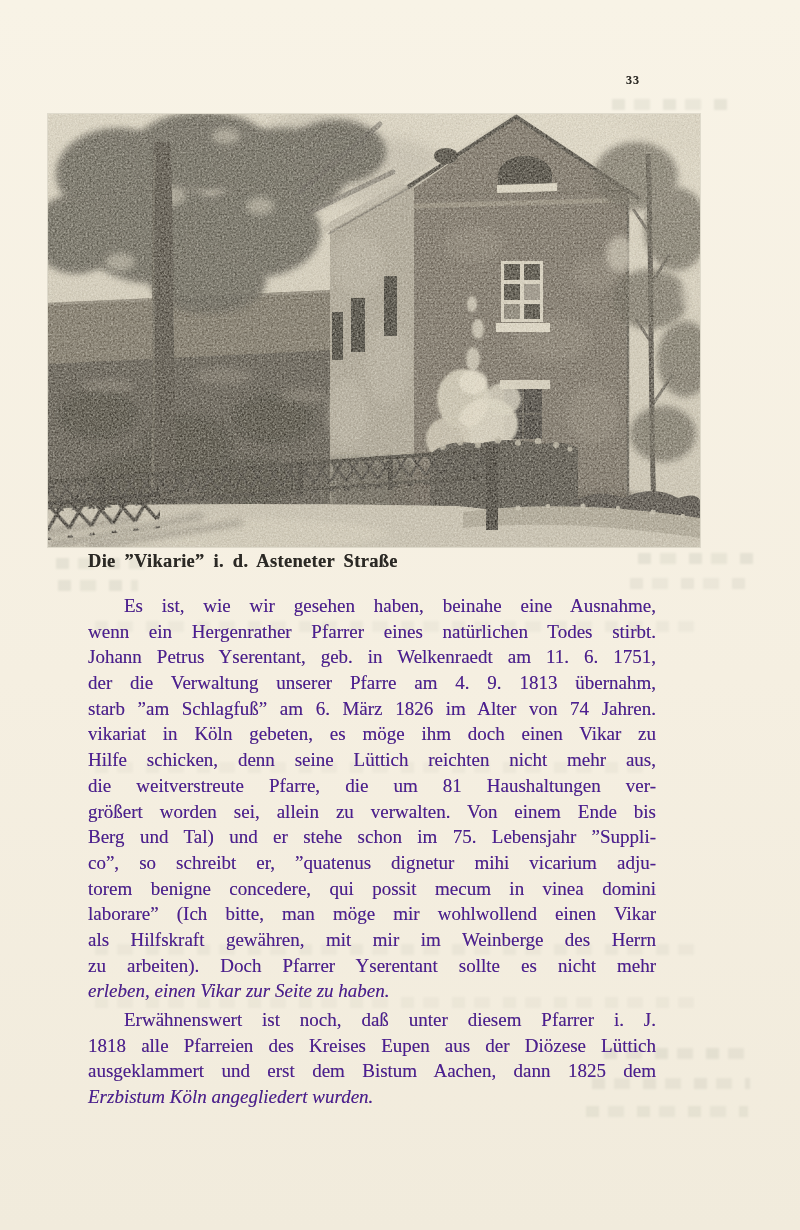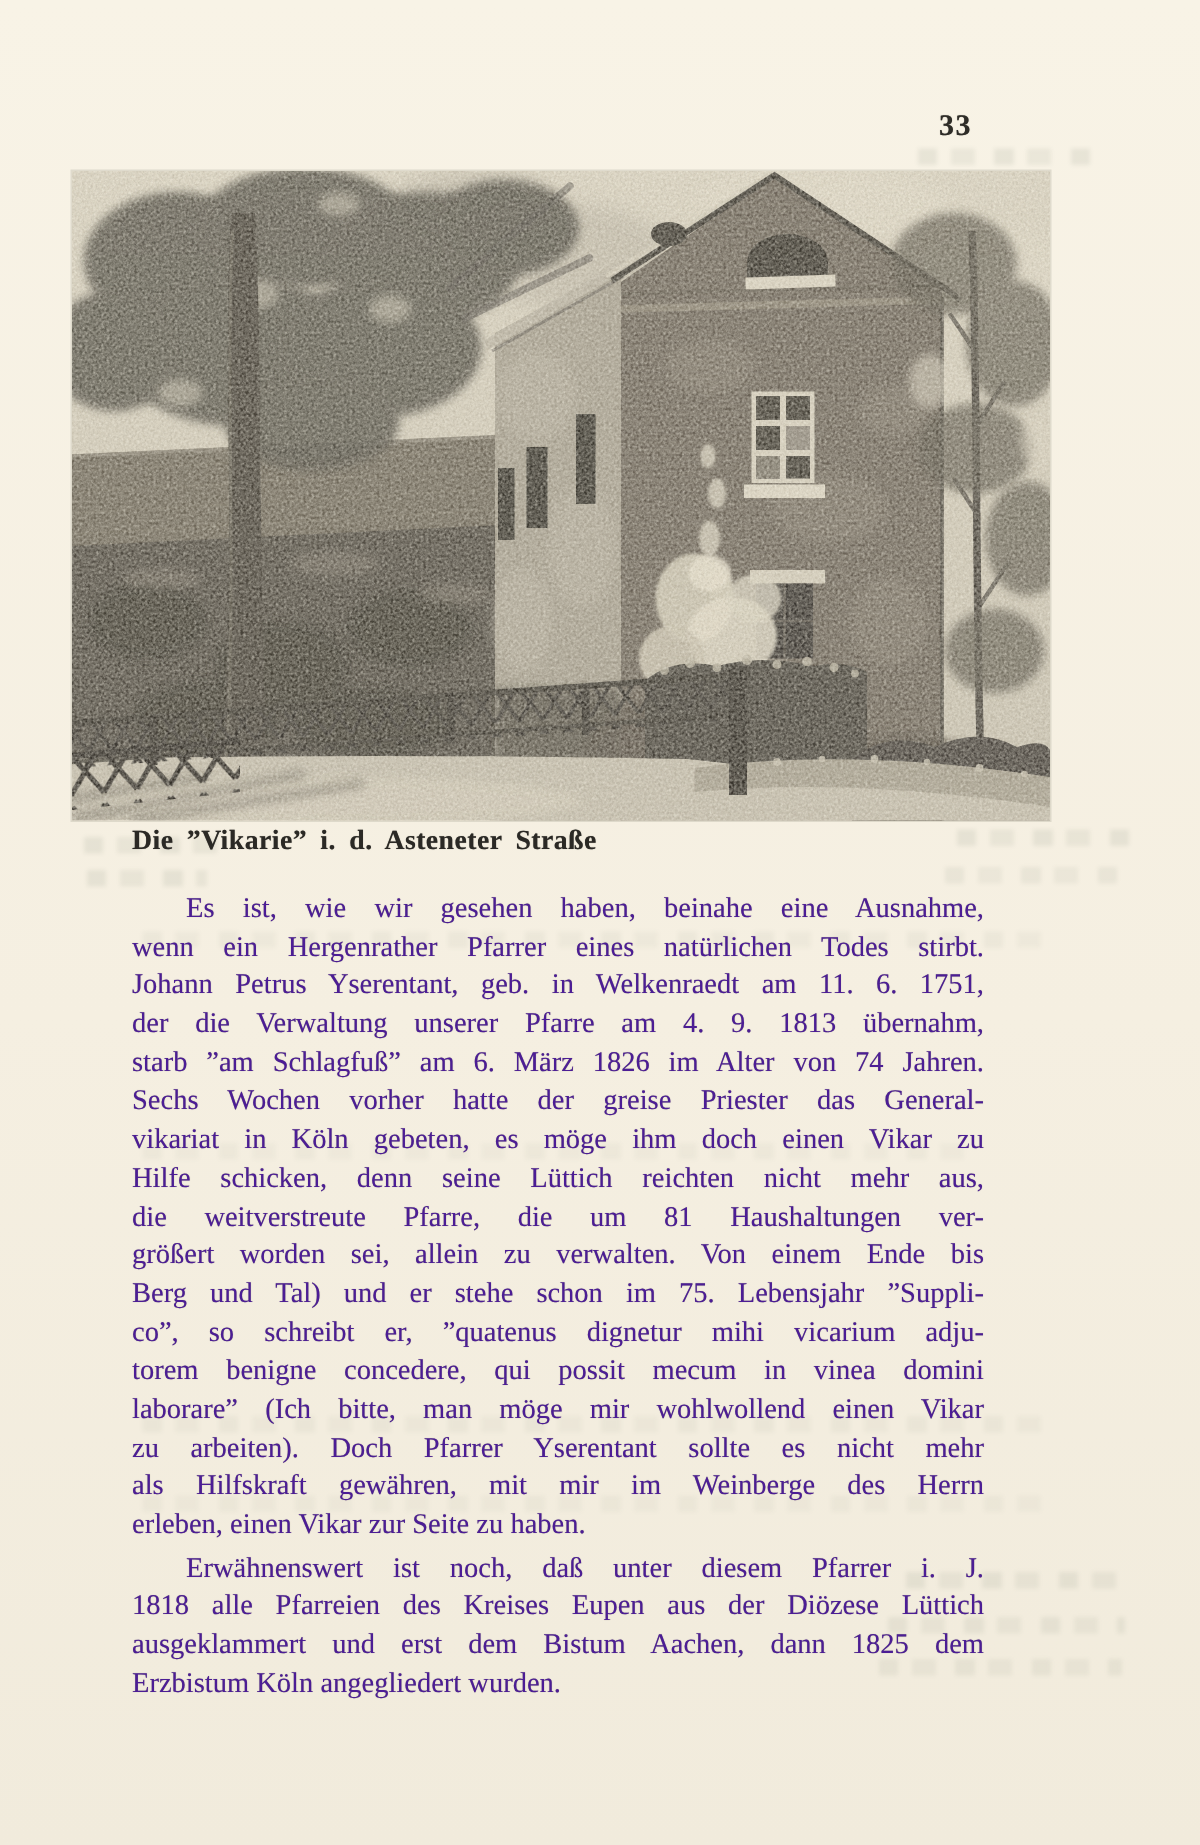--- a/index.html
+++ b/index.html
@@ -4,21 +4,21 @@
 <style>
   html,body{margin:0;padding:0;}
   body{
     width:800px;height:1230px;position:relative;overflow:hidden;
     background:linear-gradient(180deg,#f8f3e6 0%,#f5efe1 55%,#f1ebdc 100%);
     font-family:"Liberation Serif","DejaVu Serif",serif;
     color:#32302b;
   }
   .page-number{
     position:absolute;top:73px;left:626px;width:40px;
-    font-size:20px;font-weight:bold;letter-spacing:1px;color:#2e2c27;
+    font-size:12px;font-weight:bold;letter-spacing:1px;color:#2e2c27;
     text-shadow:0 0 .5px rgba(46,44,39,.6);
   }
   .photo-wrap{
     position:absolute;left:48px;top:114px;width:652px;height:433px;
     box-shadow:0 0 0 1px rgba(90,84,70,.15);
   }
   .photo-wrap svg{display:block;}
   .caption{
     position:absolute;left:88px;top:551px;width:568px;height:26px;
     font-size:18.5px;font-weight:bold;color:#2b2925;
@@ -28,21 +28,21 @@
   .bodytext{
     position:absolute;left:88px;top:593px;width:568px;
     font-size:19px;color:#4c1d95;
     text-shadow:0 0 .5px rgba(51,48,42,.5);
   }
   .tline{
     line-height:25.7px;height:25.7px;white-space:normal;
     text-align:justify;text-align-last:justify;
   }
   .tline.first{text-indent:36px;}
-  .tline.last{text-align:right;text-align-last:left;}
+  .tline.last{text-align:right;text-align-last:left;font-style:italic;}
   .para2{margin-top:3px;}
   .ghost{
     position:absolute;height:11px;opacity:.13;filter:blur(1.3px);
     background:repeating-linear-gradient(90deg,
       rgba(104,116,98,.85) 0 13px, rgba(104,116,98,0) 13px 22px,
       rgba(104,116,98,.7) 22px 38px, rgba(104,116,98,0) 38px 51px);
     pointer-events:none;
   }
 </style>
 </head>
@@ -284,31 +284,30 @@
 
 <div class="caption">Die ”Vikarie” i. d. Asteneter Straße</div>
 
 <div class="bodytext">
   <div>
     <div class="tline first">Es ist, wie wir gesehen haben, beinahe eine Ausnahme,</div>
     <div class="tline">wenn ein Hergenrather Pfarrer eines natürlichen Todes stirbt.</div>
     <div class="tline">Johann Petrus Yserentant, geb. in Welkenraedt am 11. 6. 1751,</div>
     <div class="tline">der die Verwaltung unserer Pfarre am 4. 9. 1813 übernahm,</div>
     <div class="tline">starb ”am Schlagfuß” am 6. März 1826 im Alter von 74 Jahren.</div>
-    <div class="tline">Sechs Wochen vorher hatte der greise Priester das General-</div>
     <div class="tline">vikariat in Köln gebeten, es möge ihm doch einen Vikar zu</div>
     <div class="tline">Hilfe schicken, denn seine Lüttich reichten nicht mehr aus,</div>
     <div class="tline">die weitverstreute Pfarre, die um 81 Haushaltungen ver-</div>
     <div class="tline">größert worden sei, allein zu verwalten. Von einem Ende bis</div>
     <div class="tline">Berg und Tal) und er stehe schon im 75. Lebensjahr ”Suppli-</div>
     <div class="tline">co”, so schreibt er, ”quatenus dignetur mihi vicarium adju-</div>
     <div class="tline">torem benigne concedere, qui possit mecum in vinea domini</div>
     <div class="tline">laborare” (Ich bitte, man möge mir wohlwollend einen Vikar</div>
+    <div class="tline">als Hilfskraft gewähren, mit mir im Weinberge des Herrn</div>
     <div class="tline">zu arbeiten). Doch Pfarrer Yserentant sollte es nicht mehr</div>
-    <div class="tline">als Hilfskraft gewähren, mit mir im Weinberge des Herrn</div>
     <div class="tline last">erleben, einen Vikar zur Seite zu haben.</div>
   </div>
   <div class="para2">
     <div class="tline first">Erwähnenswert ist noch, daß unter diesem Pfarrer i. J.</div>
     <div class="tline">1818 alle Pfarreien des Kreises Eupen aus der Diözese Lüttich</div>
     <div class="tline">ausgeklammert und erst dem Bistum Aachen, dann 1825 dem</div>
     <div class="tline last">Erzbistum Köln angegliedert wurden.</div>
   </div>
 </div>
 

